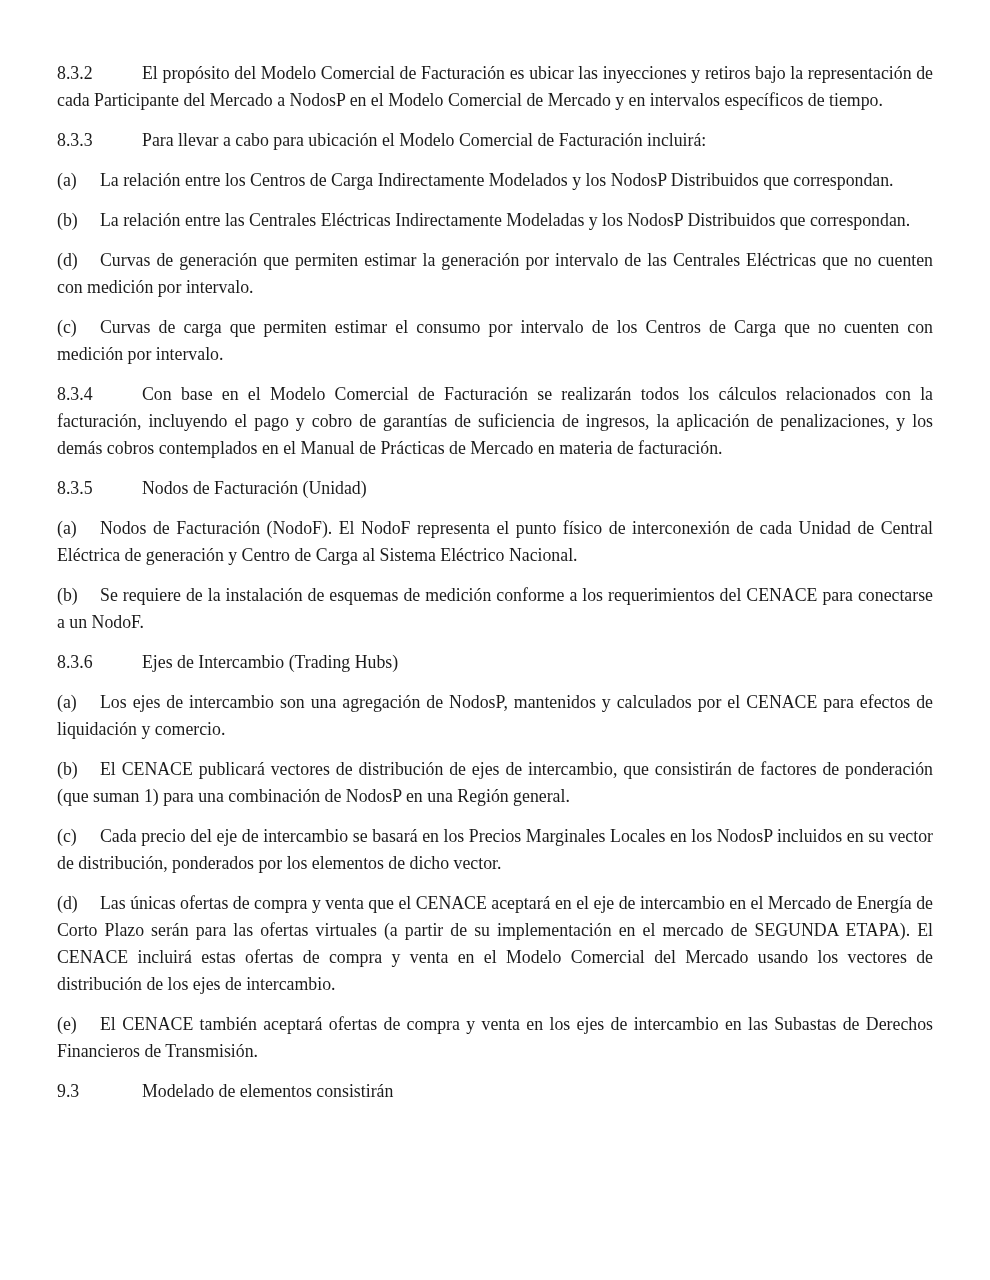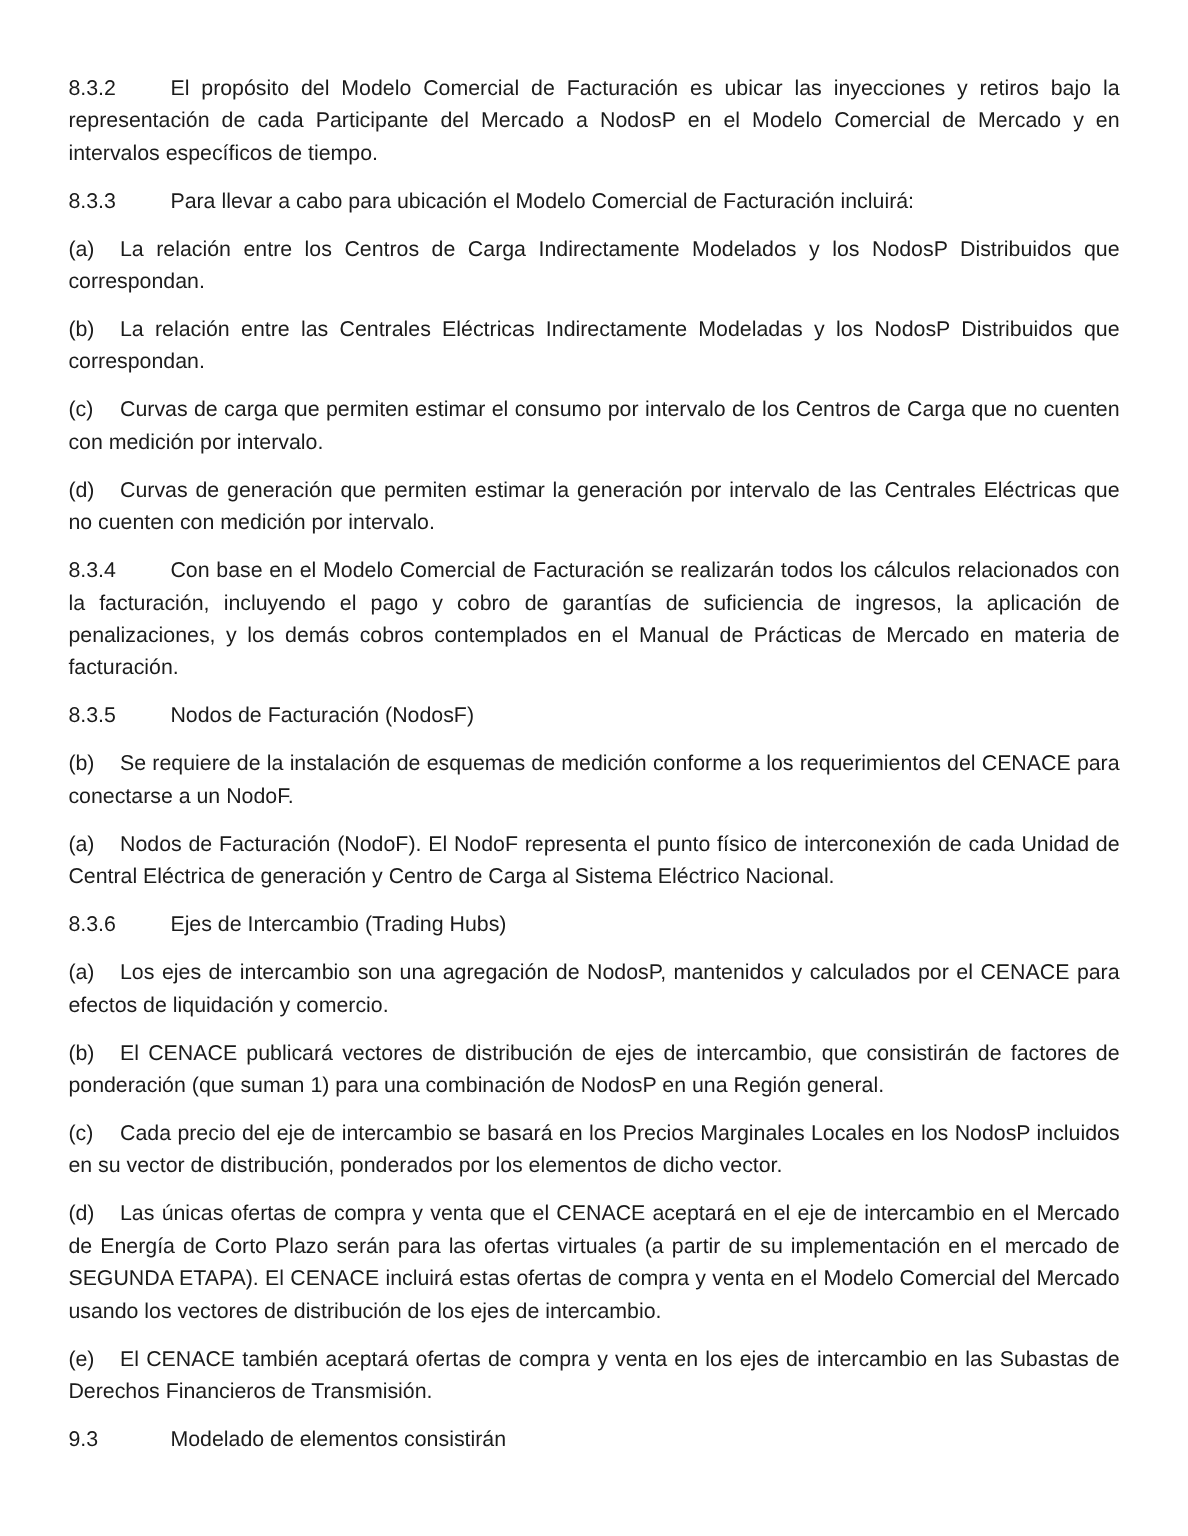--- a/index.html
+++ b/index.html
@@ -7,21 +7,21 @@
     padding: 0;
     background: #ffffff;
   }
   .page {
     position: relative;
     width: 990px;
     height: 1280px;
     box-sizing: border-box;
     padding: 60px 57px 0 57px;
     background: #ffffff;
-    font-family: Liberation Sans, sans-serif;
+    font-family: Liberation Serif, serif;
     overflow: hidden;
   }
   .para {
     margin: 0 0 13px 0;
     font-size: 17.8px;
     line-height: 27px;
     color: #1b1b1b;
     text-align: justify;
     text-justify: inter-word;
   }
@@ -34,26 +34,26 @@
 </style>
 </head>
 <body>
 
 <div class="page">
   <div id="document-body">
       <p class="para numbered"><span class="label">8.3.2</span><span class="text">El propósito del Modelo Comercial de Facturación es ubicar las inyecciones y retiros bajo la representación de cada Participante del Mercado a NodosP en el Modelo Comercial de Mercado y en intervalos específicos de tiempo.</span></p>
       <p class="para numbered"><span class="label">8.3.3</span><span class="text">Para llevar a cabo para ubicación el Modelo Comercial de Facturación incluirá:</span></p>
       <p class="para lettered"><span class="label">(a)</span><span class="text">La relación entre los Centros de Carga Indirectamente Modelados y los NodosP Distribuidos que correspondan.</span></p>
       <p class="para lettered"><span class="label">(b)</span><span class="text">La relación entre las Centrales Eléctricas Indirectamente Modeladas y los NodosP Distribuidos que correspondan.</span></p>
+      <p class="para lettered"><span class="label">(d)</span><span class="text">Curvas de generación que permiten estimar la generación por intervalo de las Centrales Eléctricas que no cuenten con medición por intervalo.</span></p>
       <p class="para lettered"><span class="label">(c)</span><span class="text">Curvas de carga que permiten estimar el consumo por intervalo de los Centros de Carga que no cuenten con medición por intervalo.</span></p>
-      <p class="para lettered"><span class="label">(d)</span><span class="text">Curvas de generación que permiten estimar la generación por intervalo de las Centrales Eléctricas que no cuenten con medición por intervalo.</span></p>
       <p class="para numbered"><span class="label">8.3.4</span><span class="text">Con base en el Modelo Comercial de Facturación se realizarán todos los cálculos relacionados con la facturación, incluyendo el pago y cobro de garantías de suficiencia de ingresos, la aplicación de penalizaciones, y los demás cobros contemplados en el Manual de Prácticas de Mercado en materia de facturación.</span></p>
-      <p class="para numbered"><span class="label">8.3.5</span><span class="text">Nodos de Facturación (NodosF)</span></p>
+      <p class="para numbered"><span class="label">8.3.5</span><span class="text">Nodos de Facturación (Unidad)</span></p>
+      <p class="para lettered"><span class="label">(a)</span><span class="text">Nodos de Facturación (NodoF). El NodoF representa el punto físico de interconexión de cada Unidad de Central Eléctrica de generación y Centro de Carga al Sistema Eléctrico Nacional.</span></p>
       <p class="para lettered"><span class="label">(b)</span><span class="text">Se requiere de la instalación de esquemas de medición conforme a los requerimientos del CENACE para conectarse a un NodoF.</span></p>
-      <p class="para lettered"><span class="label">(a)</span><span class="text">Nodos de Facturación (NodoF). El NodoF representa el punto físico de interconexión de cada Unidad de Central Eléctrica de generación y Centro de Carga al Sistema Eléctrico Nacional.</span></p>
       <p class="para numbered"><span class="label">8.3.6</span><span class="text">Ejes de Intercambio (Trading Hubs)</span></p>
       <p class="para lettered"><span class="label">(a)</span><span class="text">Los ejes de intercambio son una agregación de NodosP, mantenidos y calculados por el CENACE para efectos de liquidación y comercio.</span></p>
       <p class="para lettered"><span class="label">(b)</span><span class="text">El CENACE publicará vectores de distribución de ejes de intercambio, que consistirán de factores de ponderación (que suman 1) para una combinación de NodosP en una Región general.</span></p>
       <p class="para lettered"><span class="label">(c)</span><span class="text">Cada precio del eje de intercambio se basará en los Precios Marginales Locales en los NodosP incluidos en su vector de distribución, ponderados por los elementos de dicho vector.</span></p>
       <p class="para lettered"><span class="label">(d)</span><span class="text">Las únicas ofertas de compra y venta que el CENACE aceptará en el eje de intercambio en el Mercado de Energía de Corto Plazo serán para las ofertas virtuales (a partir de su implementación en el mercado de SEGUNDA ETAPA). El CENACE incluirá estas ofertas de compra y venta en el Modelo Comercial del Mercado usando los vectores de distribución de los ejes de intercambio.</span></p>
       <p class="para lettered"><span class="label">(e)</span><span class="text">El CENACE también aceptará ofertas de compra y venta en los ejes de intercambio en las Subastas de Derechos Financieros de Transmisión.</span></p>
       <p class="para numbered"><span class="label">9.3</span><span class="text">Modelado de elementos consistirán</span></p>
     </div>
 </div>
 

